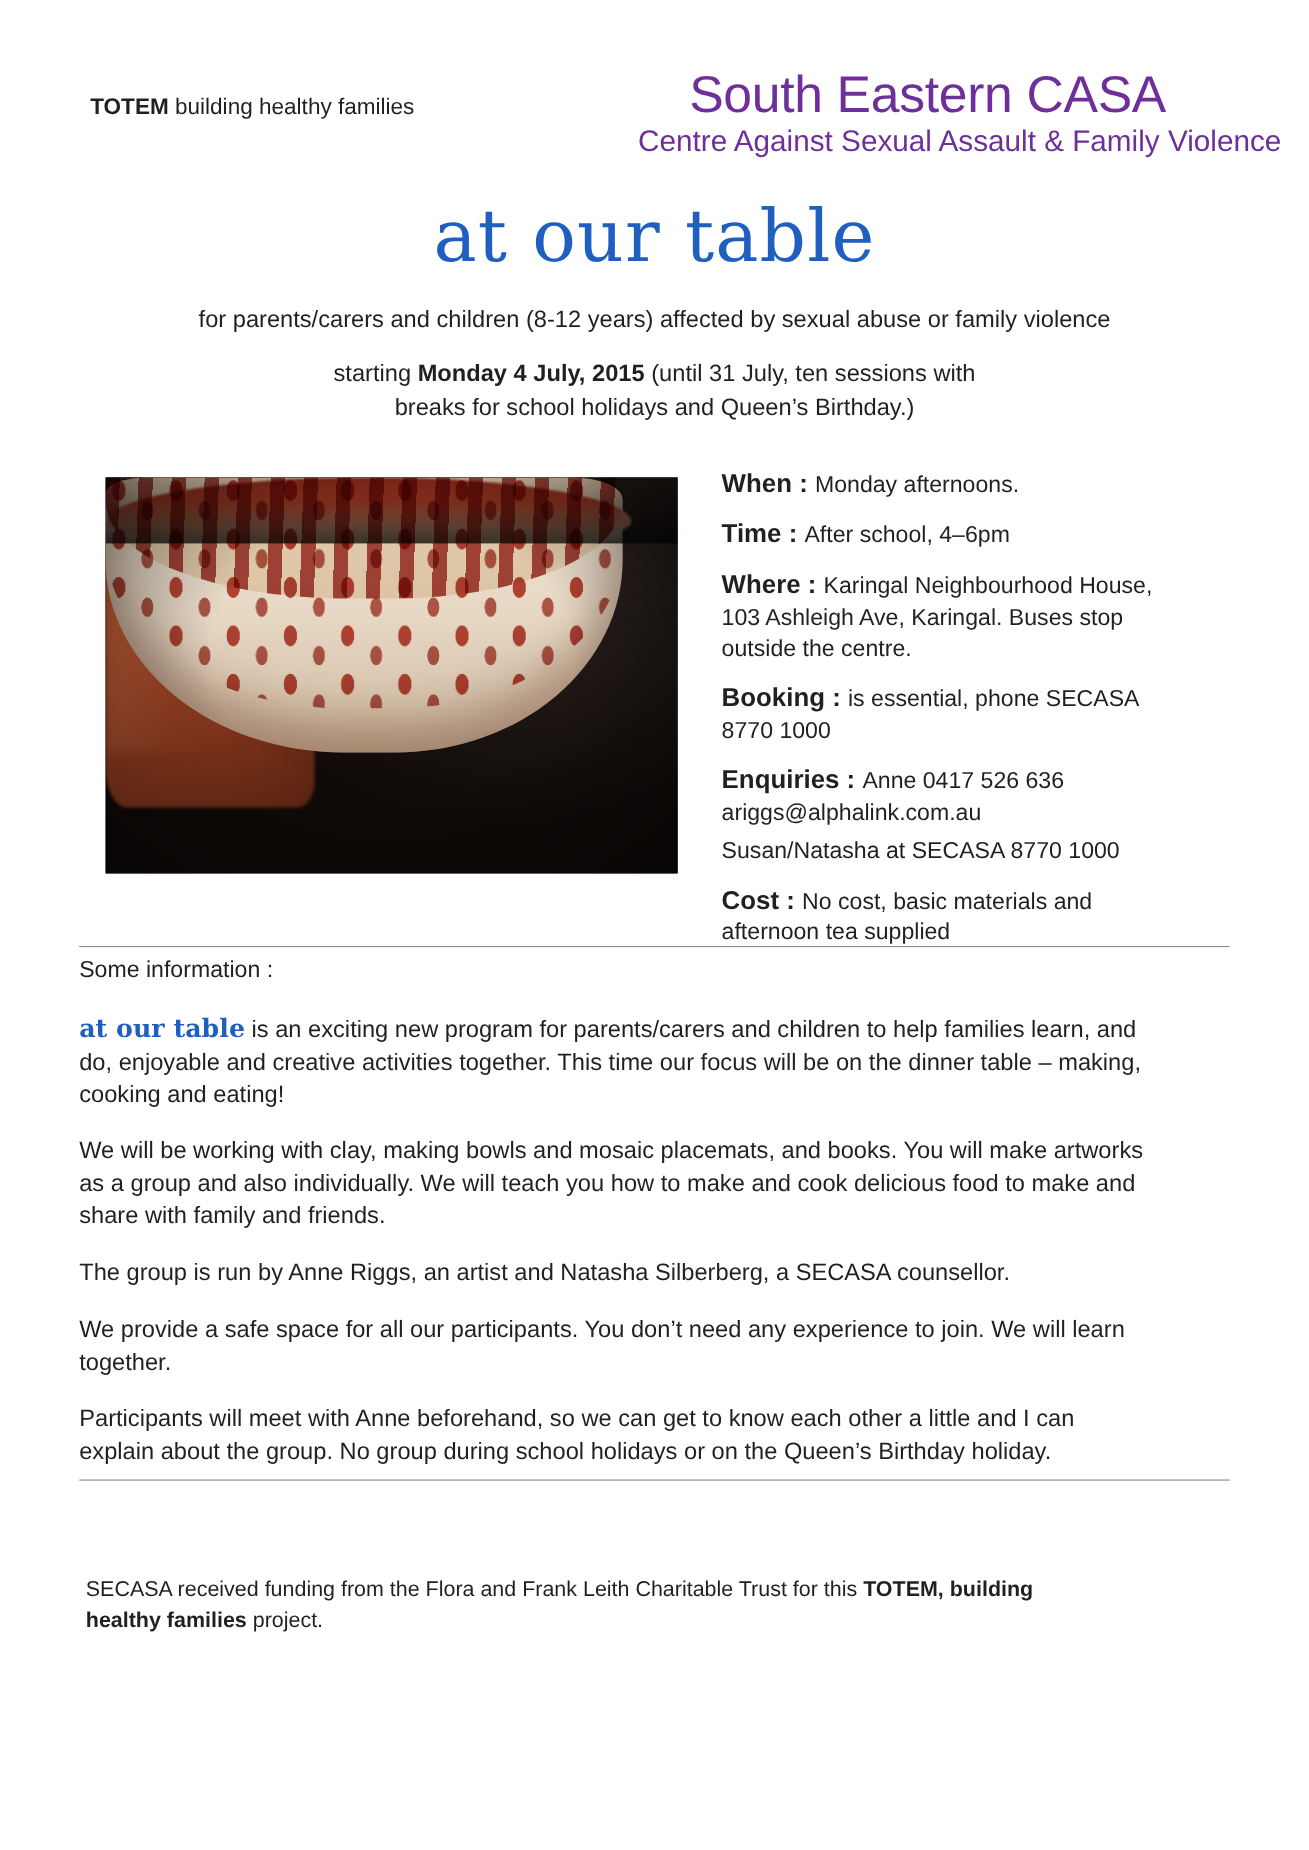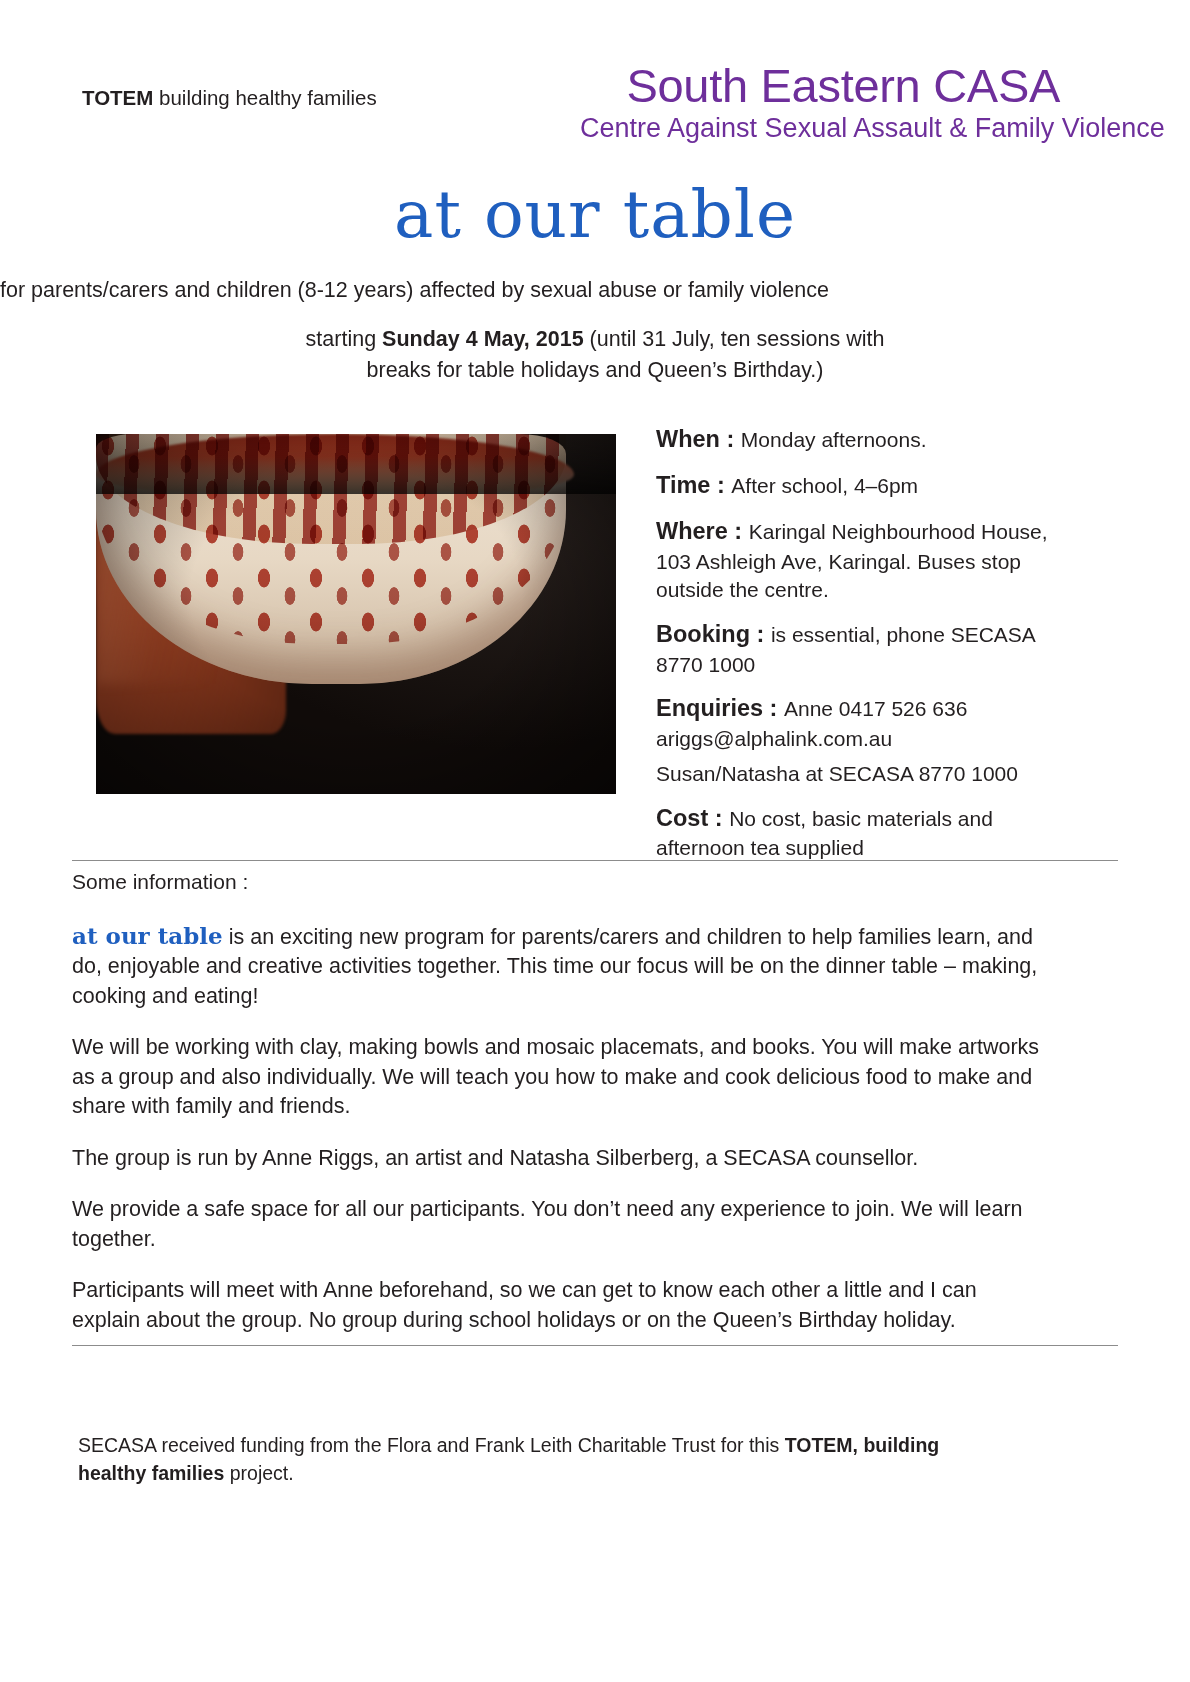--- a/index.html
+++ b/index.html
@@ -74,20 +74,21 @@
     font-size: 66px;
     color: #1f5fbf;
     letter-spacing: 1px;
     line-height: 1;
   }
   .subtitle {
     position: absolute;
     left: 0;
     top: 278px;
     width: 1190px;
+    text-align: center;
     font-size: 21.5px;
     color: #231f20;
   }
   .starting {
     position: absolute;
     left: 0;
     top: 324px;
     width: 1190px;
     text-align: center;
     font-size: 21.5px;
@@ -282,22 +283,22 @@
     </div>
     <div class="casa-logo">
       <div class="casa-title">South Eastern CASA</div>
       <div class="casa-sub">Centre Against Sexual Assault &amp; Family Violence</div>
     </div>
   </div>
 
   <div class="main-title">at our table</div>
   <div class="subtitle">for parents/carers and children (8-12 years) affected by sexual abuse or family violence</div>
   <div class="starting">
-    <span>starting </span><b>Sunday 4 May, 2015</b><span> (until 31 July, ten sessions with</span><br>
-    <span>breaks for table holidays and Queen’s Birthday.)</span>
+    <span>starting </span><b>Monday 4 July, 2015</b><span> (until 31 July, ten sessions with</span><br>
+    <span>breaks for school holidays and Queen’s Birthday.)</span>
   </div>
 
   <div class="photo">
     <div class="layer ph-bg"></div>
     <div class="layer ph-olive"></div>
     <div class="layer ph-orange-top"></div>
     <div class="layer ph-teal"></div>
     <div class="layer ph-teal2"></div>
     <div class="layer ph-green"></div>
     <div class="layer ph-terra"></div>

